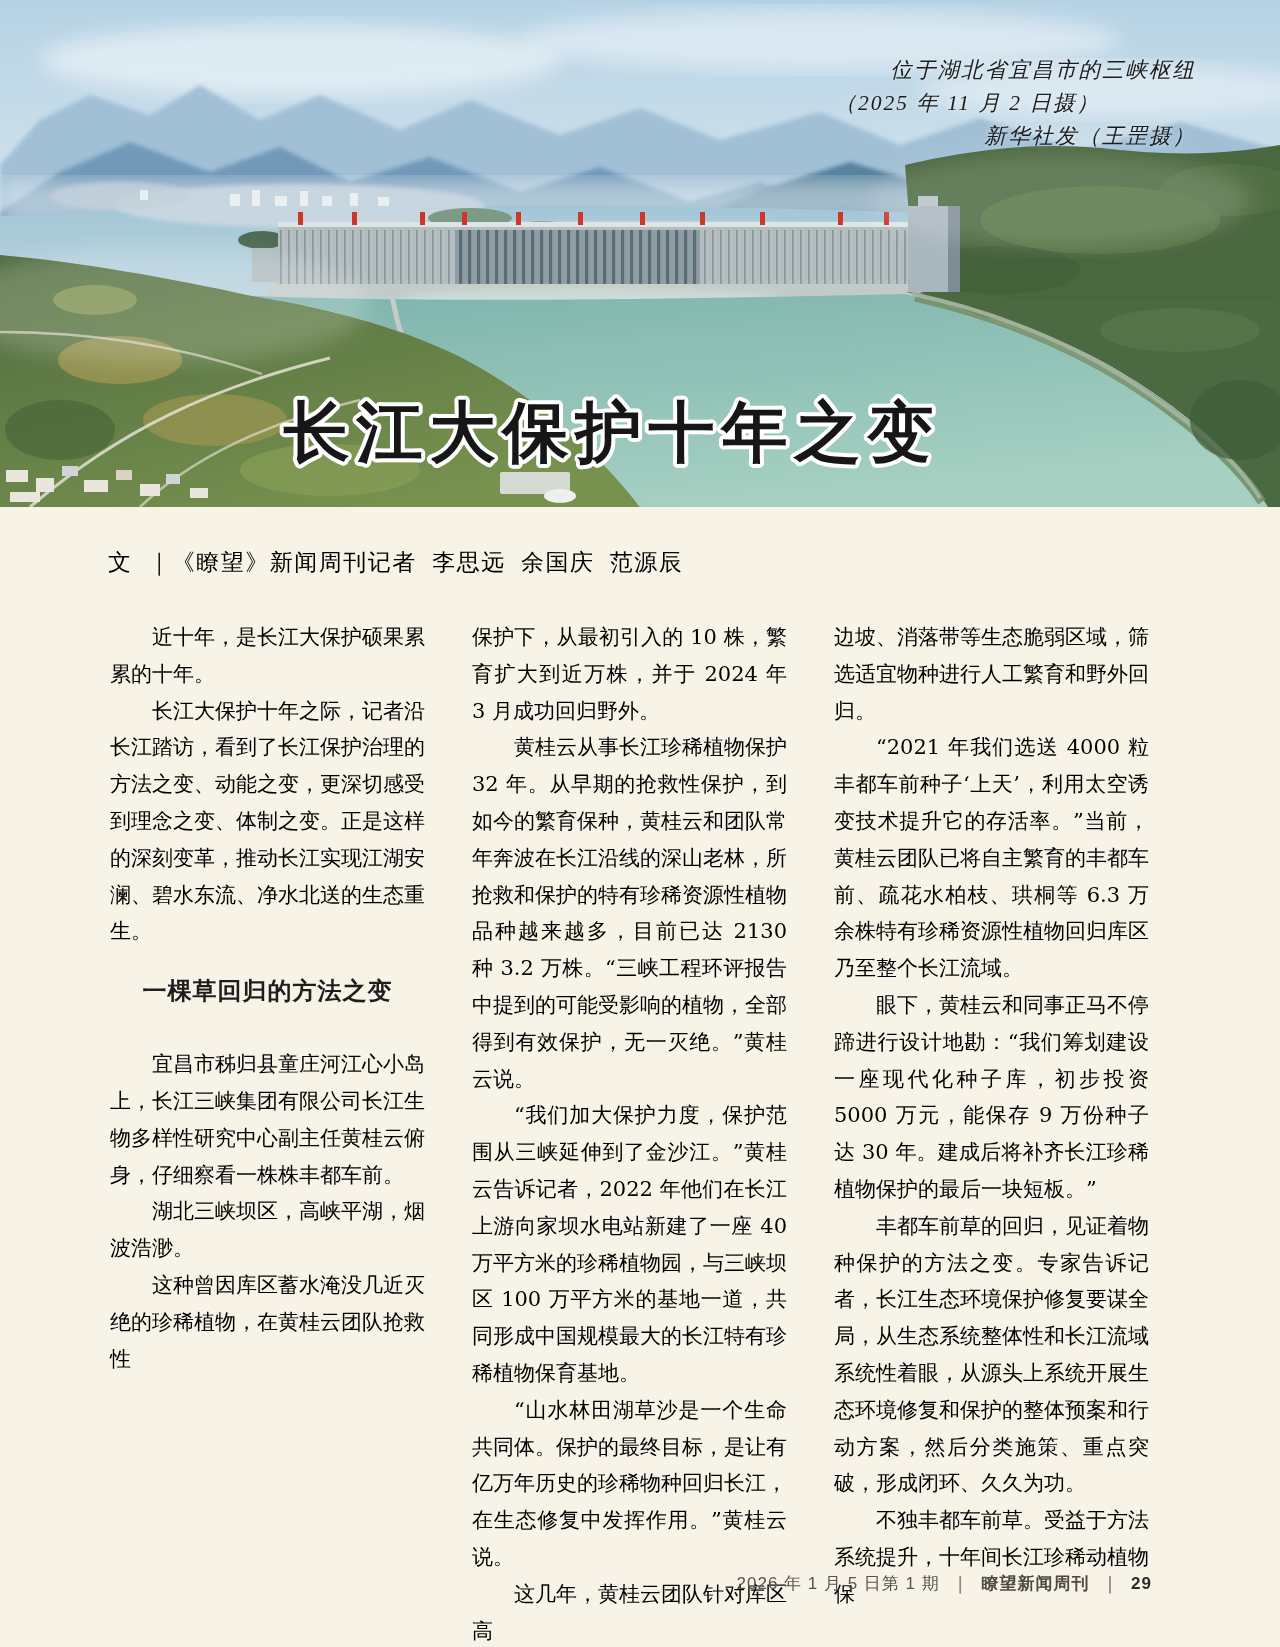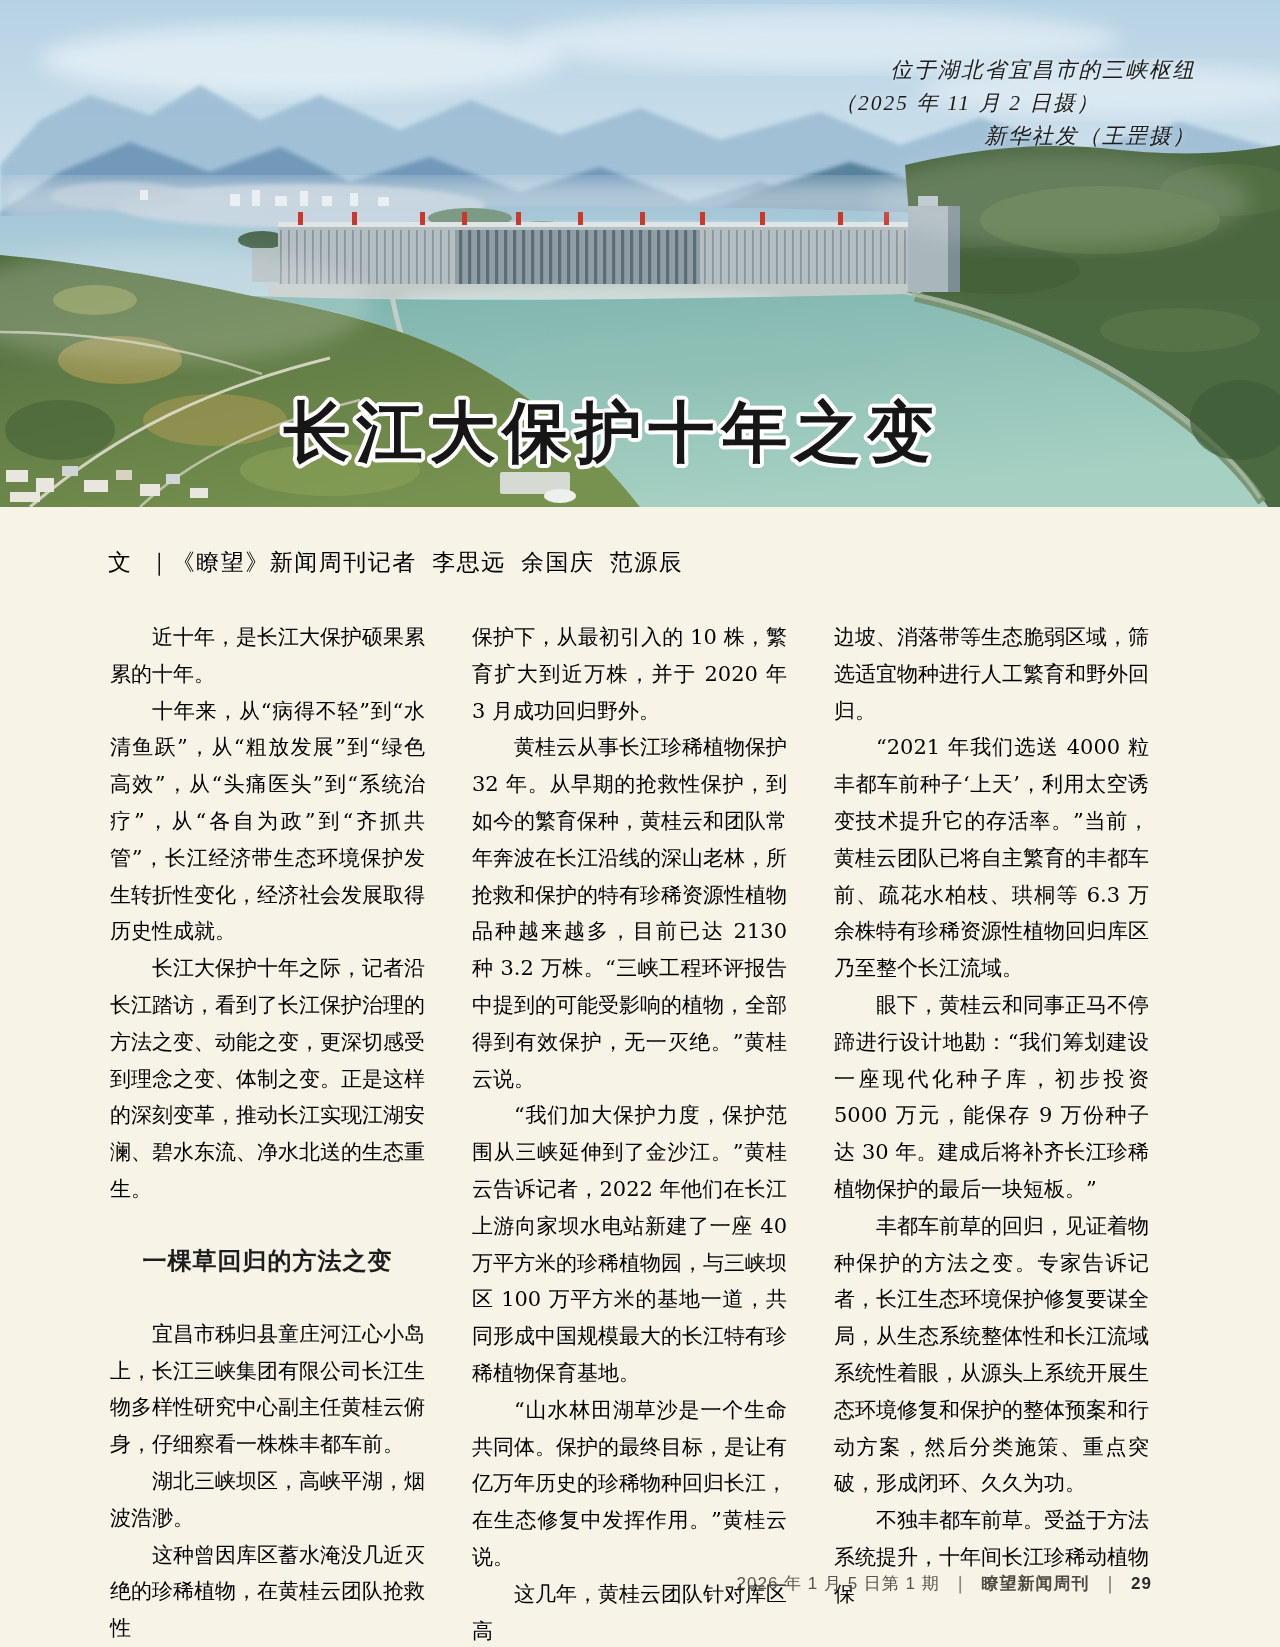--- a/index.html
+++ b/index.html
@@ -41,21 +41,21 @@
   .para{
     margin:0;
     font-size:21px;line-height:36.8px;
     color:#000000;
     text-align:justify;
     text-justify:inter-ideograph;
     text-indent:2em;
   }
   .para.no-indent{text-indent:0;}
   .subhead{
-    margin:38px 0 40px 0;
+    margin:26px 0 40px 0;
     text-align:center;
     font-family:"Liberation Sans","DejaVu Sans",sans-serif;
     font-size:24px;line-height:30px;
     font-weight:bold;color:#1d1d1d;
     letter-spacing:1px;
   }
   
   .footer{
     position:absolute;top:1572px;right:128px;
     display:flex;align-items:baseline;gap:12px;
@@ -216,30 +216,29 @@
       <span class="cap-line">新华社发（王罡摄）</span>
     </div>
   </div>
 
   <div class="byline">文 ｜《瞭望》新闻周刊记者  李思远  余国庆  范源辰</div>
 
   <div class="columns">
 
     <div class="col">
       <p class="para">近十年，是长江大保护硕果累累的十年。</p>
-      <p class="para">十年来，从“病得不轻”到“水清鱼跃”，从“粗放发展”到“绿色高效”，从“头痛医头”到“系统治疗”，从“各自为政”到“齐抓共管”，长江经济带生态环境保护发生转折性变化，经济社会发展取得历史性成就。</p>
       <p class="para">长江大保护十年之际，记者沿长江踏访，看到了长江保护治理的方法之变、动能之变，更深切感受到理念之变、体制之变。正是这样的深刻变革，推动长江实现江湖安澜、碧水东流、净水北送的生态重生。</p>
       <h3 class="subhead">一棵草回归的方法之变</h3>
       <p class="para">宜昌市秭归县童庄河江心小岛上，长江三峡集团有限公司长江生物多样性研究中心副主任黄桂云俯身，仔细察看一株株丰都车前。</p>
       <p class="para">湖北三峡坝区，高峡平湖，烟波浩渺。</p>
       <p class="para">这种曾因库区蓄水淹没几近灭绝的珍稀植物，在黄桂云团队抢救性</p>
     </div>
 
     <div class="col">
-      <p class="para no-indent">保护下，从最初引入的 10 株，繁育扩大到近万株，并于 2020 年 3 月成功回归野外。</p>
+      <p class="para no-indent">保护下，从最初引入的 10 株，繁育扩大到近万株，并于 2024 年 3 月成功回归野外。</p>
       <p class="para">黄桂云从事长江珍稀植物保护 32 年。从早期的抢救性保护，到如今的繁育保种，黄桂云和团队常年奔波在长江沿线的深山老林，所抢救和保护的特有珍稀资源性植物品种越来越多，目前已达 2130 种 3.2 万株。“三峡工程环评报告中提到的可能受影响的植物，全部得到有效保护，无一灭绝。”黄桂云说。</p>
       <p class="para">“我们加大保护力度，保护范围从三峡延伸到了金沙江。”黄桂云告诉记者，2022 年他们在长江上游向家坝水电站新建了一座 40 万平方米的珍稀植物园，与三峡坝区 100 万平方米的基地一道，共同形成中国规模最大的长江特有珍稀植物保育基地。</p>
       <p class="para">“山水林田湖草沙是一个生命共同体。保护的最终目标，是让有亿万年历史的珍稀物种回归长江，在生态修复中发挥作用。”黄桂云说。</p>
       <p class="para">这几年，黄桂云团队针对库区高</p>
     </div>
 
     <div class="col">
       <p class="para no-indent">边坡、消落带等生态脆弱区域，筛选适宜物种进行人工繁育和野外回归。</p>
       <p class="para">“2021 年我们选送 4000 粒丰都车前种子‘上天’，利用太空诱变技术提升它的存活率。”当前，黄桂云团队已将自主繁育的丰都车前、疏花水柏枝、珙桐等 6.3 万余株特有珍稀资源性植物回归库区乃至整个长江流域。</p>
       <p class="para">眼下，黄桂云和同事正马不停蹄进行设计地勘：“我们筹划建设一座现代化种子库，初步投资 5000 万元，能保存 9 万份种子达 30 年。建成后将补齐长江珍稀植物保护的最后一块短板。”</p>

